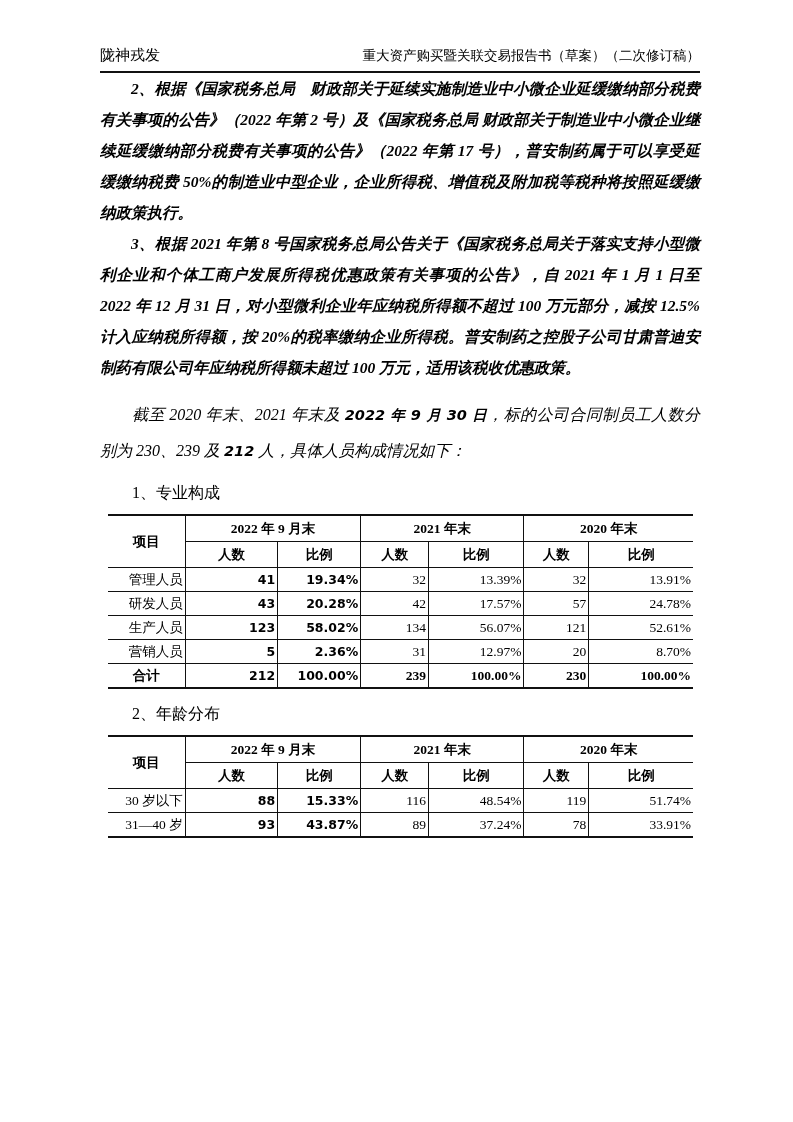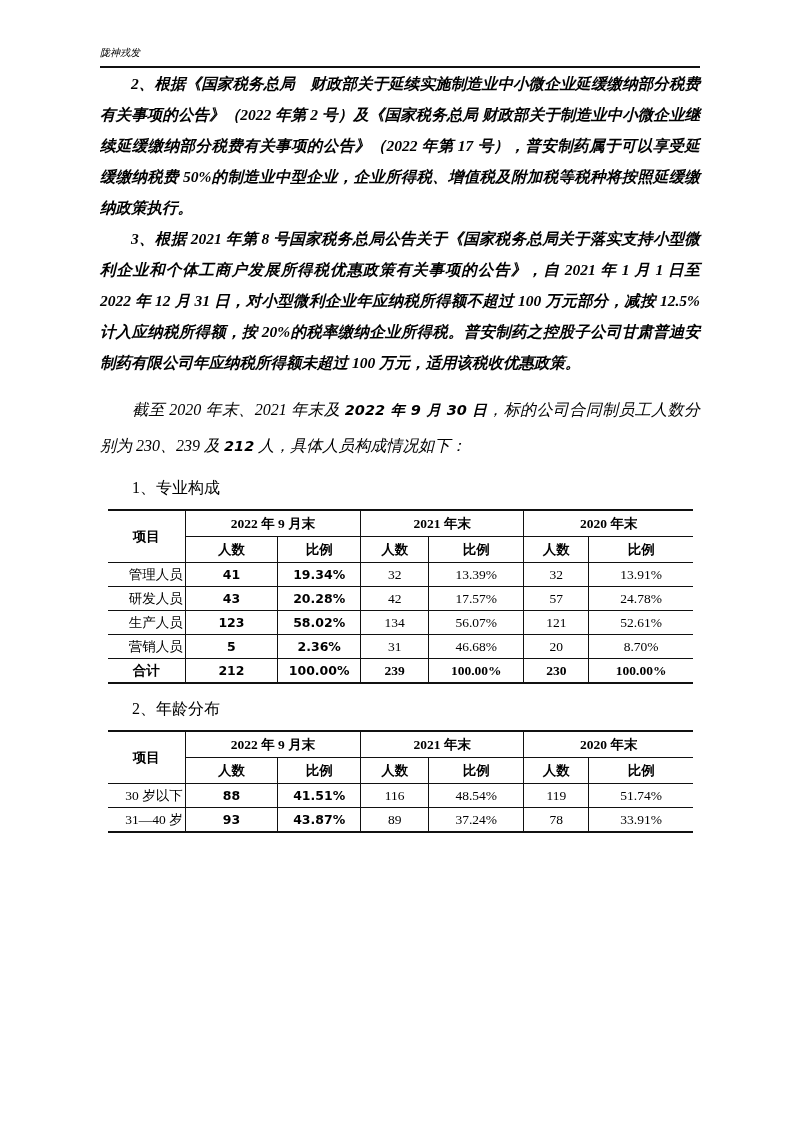--- a/index.html
+++ b/index.html
@@ -21,21 +21,21 @@
   }
 
   
   .page-header {
     display: flex;
     justify-content: space-between;
     align-items: flex-end;
     border-bottom: 2px solid #111;
     padding-bottom: 6px;
   }
-  .hdr-left  { font-size: 10px; font-style: italic; }
+  .hdr-left  { font-size: 15px; }
   .hdr-right { font-size: 13.5px; }
 
   
   .para {
     margin: 0;
     text-align: justify;
     text-indent: 2em;
     font-size: 16px;
     line-height: 36px;
   }
@@ -98,41 +98,42 @@
     font-weight: 700;
     text-align: center;
     font-size: 13.5px;
     height: 23px;
   }
   .doc-table td {
     font-size: 13.5px;
     height: 21px;
   }
   .cell-label { text-align: right; padding-left: 7px; }
-  .cell-num   { text-align: center; padding-right: 15px; }
+  .cell-num   { text-align: right; padding-right: 15px; }
   td.b-sans   { font-size: 12.5px; }
   .total-row td { font-weight: 700; }
   .total-row .cell-label { text-align: center; padding-left: 2px; }
 
   
   .page-footer {
     margin: 5px 7px 0 0;
     text-align: right;
     font-weight: 700;
     font-size: 13.5px;
   }
 </style>
 </head>
 <body>
 
 <div class="sheet">
   <div class="content">
 
     <div class="page-header">
       <span class="hdr-left">陇神戎发</span>
+      <span class="hdr-right">重大资产购买暨关联交易报告书（草案）（二次修订稿）</span>
     </div>
 
     <p class="para emph m1">2、根据《国家税务总局　财政部关于延续实施制造业中小微企业延缓缴纳部分税费有关事项的公告》（2022 年第 2 号）及《国家税务总局 财政部关于制造业中小微企业继续延缓缴纳部分税费有关事项的公告》（2022 年第 17 号），普安制药属于可以享受延缓缴纳税费 50%的制造业中型企业，企业所得税、增值税及附加税等税种将按照延缓缴纳政策执行。</p>
     <p class="para emph m2">3、根据 2021 年第 8 号国家税务总局公告关于《国家税务总局关于落实支持小型微利企业和个体工商户发展所得税优惠政策有关事项的公告》，自 2021 年 1 月 1 日至 2022 年 12 月 31 日，对小型微利企业年应纳税所得额不超过 100 万元部分，减按 12.5%计入应纳税所得额，按 20%的税率缴纳企业所得税。普安制药之控股子公司甘肃普迪安制药有限公司年应纳税所得额未超过 100 万元，适用该税收优惠政策。</p>
 
 
     <p class="para intro"><span>截至 2020 年末、2021 年末及 </span><span class="b-sans">2022 年 9 月 30 日</span><span>，标的公司合同制员工人数分别为 230、239 及 </span><span class="b-sans">212</span><span> 人，具体人员构成情况如下：</span></p>
 
     <p class="sub">1、专业构成</p>
     <div>
@@ -188,21 +189,21 @@
               <td class="cell-num">134</td>
               <td class="cell-num">56.07%</td>
               <td class="cell-num">121</td>
               <td class="cell-num">52.61%</td>
             </tr>
             <tr class="data-row">
               <td class="cell-label">营销人员</td>
               <td class="cell-num b-sans">5</td>
               <td class="cell-num b-sans">2.36%</td>
               <td class="cell-num">31</td>
-              <td class="cell-num">46.68%</td>
+              <td class="cell-num">12.97%</td>
               <td class="cell-num">20</td>
               <td class="cell-num">8.70%</td>
             </tr>
             <tr class="total-row">
               <td class="cell-label">合计</td>
               <td class="cell-num b-sans">212</td>
               <td class="cell-num b-sans">100.00%</td>
               <td class="cell-num">239</td>
               <td class="cell-num">100.00%</td>
               <td class="cell-num">230</td>
@@ -237,21 +238,21 @@
               <th class="th-sub">人数</th>
               <th class="th-sub">比例</th>
               <th class="th-sub">人数</th>
               <th class="th-sub">比例</th>
             </tr>
           </thead>
           <tbody>
             <tr class="data-row">
               <td class="cell-label">30 岁以下</td>
               <td class="cell-num b-sans">88</td>
-              <td class="cell-num b-sans">41.51%</td>
+              <td class="cell-num b-sans">15.33%</td>
               <td class="cell-num">116</td>
               <td class="cell-num">48.54%</td>
               <td class="cell-num">119</td>
               <td class="cell-num">51.74%</td>
             </tr>
             <tr class="data-row">
               <td class="cell-label">31—40 岁</td>
               <td class="cell-num b-sans">93</td>
               <td class="cell-num b-sans">43.87%</td>
               <td class="cell-num">89</td>

